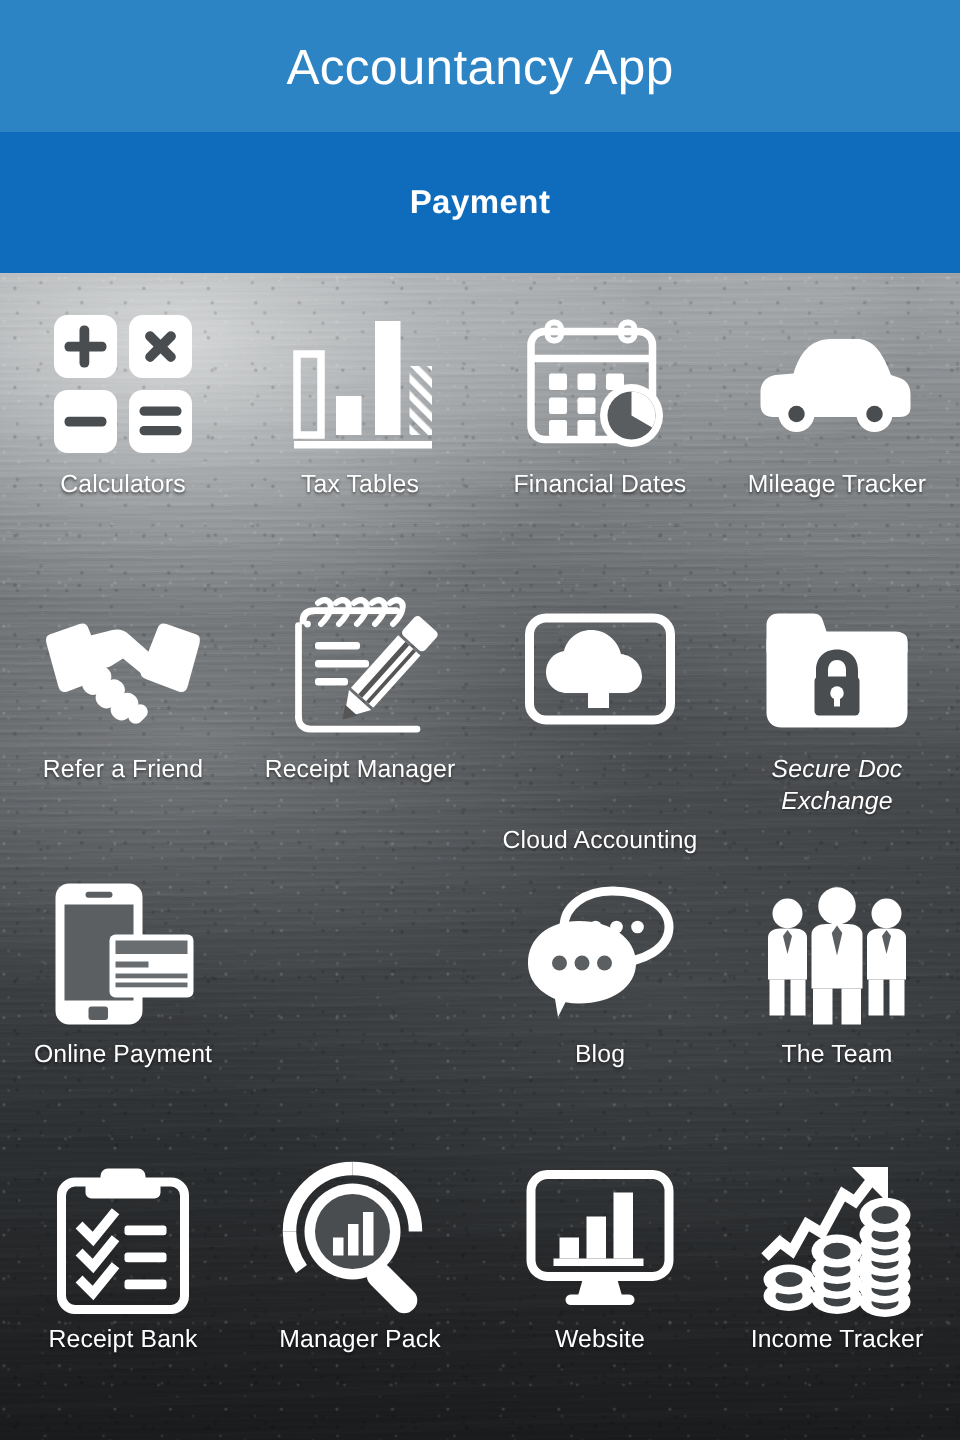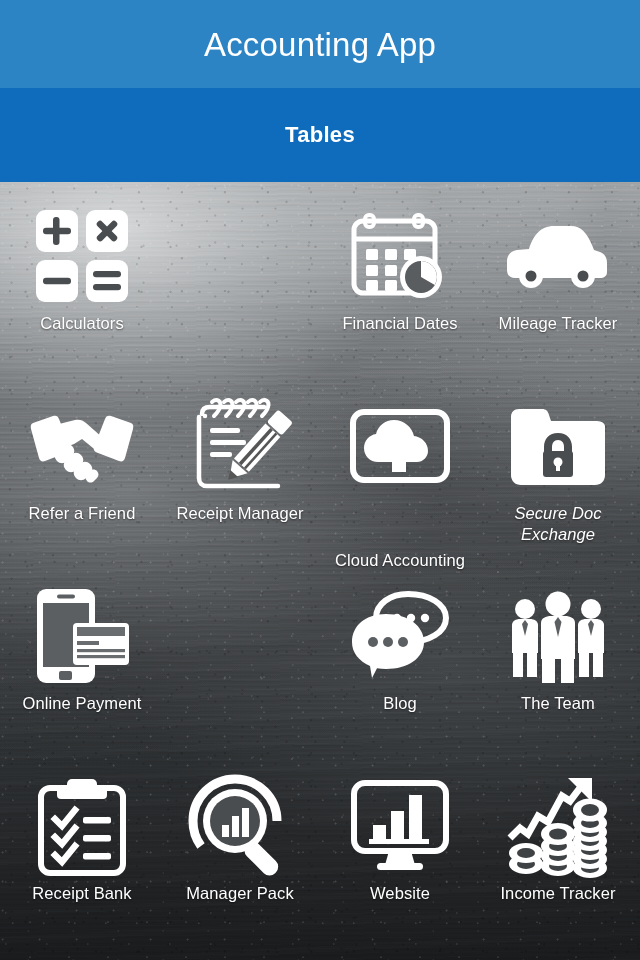--- a/index.html
+++ b/index.html
@@ -190,24 +190,24 @@
 <div class="phone">
 
   <div class="bg">
     <div class="bg-base"></div>
     <div class="bg-grain"></div>
     <div class="bg-speckle"></div>
     <div class="bg-streaks"></div>
   </div>
 
   <div class="titlebar">
-    <div class="titlebar-text">Accounting App</div>
+    <div class="titlebar-text">Accountancy App</div>
   </div>
   <div class="welcomebar">
-    <div class="welcomebar-text">Tables</div>
+    <div class="welcomebar-text">Payment</div>
   </div>
 
   <div class="grid">
 
     <div class="cell" style="left:2px;  top:24px;">
       <div class="icon-wrap">
         <svg width="96" height="96" viewBox="0 0 96 96" fill="#fff">
           <rect x="2" y="2" width="42" height="42" rx="9"></rect>
           <rect x="52" y="2" width="42" height="42" rx="9"></rect>
           <rect x="2" y="52" width="42" height="42" rx="9"></rect>
@@ -221,20 +221,37 @@
             </g>
             <rect x="9" y="69.8" width="28" height="6.5" rx="3"></rect>
             <rect x="59" y="63" width="28" height="6.2" rx="3"></rect>
             <rect x="59" y="76" width="28" height="6.2" rx="3"></rect>
           </g>
         </svg>
       </div>
       <div class="cell-label">Calculators</div>
     </div>
 
+    <div class="cell" style="left:160px; top:24px;">
+      <div class="icon-wrap">
+        <svg width="96" height="96" viewBox="0 0 96 96">
+          <defs>
+            <pattern id="hatchTT" width="8" height="8" patternUnits="userSpaceOnUse" patternTransform="rotate(-45)">
+              <rect width="4.3" height="8" fill="#fff"></rect>
+            </pattern>
+          </defs>
+          <rect x="6" y="28" width="16" height="54" fill="none" stroke="#fff" stroke-width="5"></rect>
+          <rect x="32" y="56" width="17" height="26" fill="#fff"></rect>
+          <rect x="58" y="6" width="17" height="76" fill="#fff"></rect>
+          <rect x="81" y="36" width="15" height="46" fill="url(#hatchTT)"></rect>
+          <rect x="4" y="86" width="92" height="5" fill="#fff"></rect>
+        </svg>
+      </div>
+      <div class="cell-label">Tax Tables</div>
+    </div>
 
     <div class="cell" style="left:478px; top:24px;">
       <div class="icon-wrap">
         <svg width="102" height="74" viewBox="0 0 102 74" fill="#fff">
           <path d="M22 30 C26 17 33 7 47 7 L64 7 C74 7 80 14 85 26 L87 31
                    L93 33 C98 35 100 39 100 44 L100 53 C100 57 97 59 93 59
                    L8 59 C3 59 0 56 0 51 L0 42 C0 36 4 32 10 31 Z"></path>
           <rect x="56" y="10" width="6" height="21"></rect>
           <circle cx="24" cy="57" r="12"></circle>
           <circle cx="76" cy="57" r="12"></circle>

